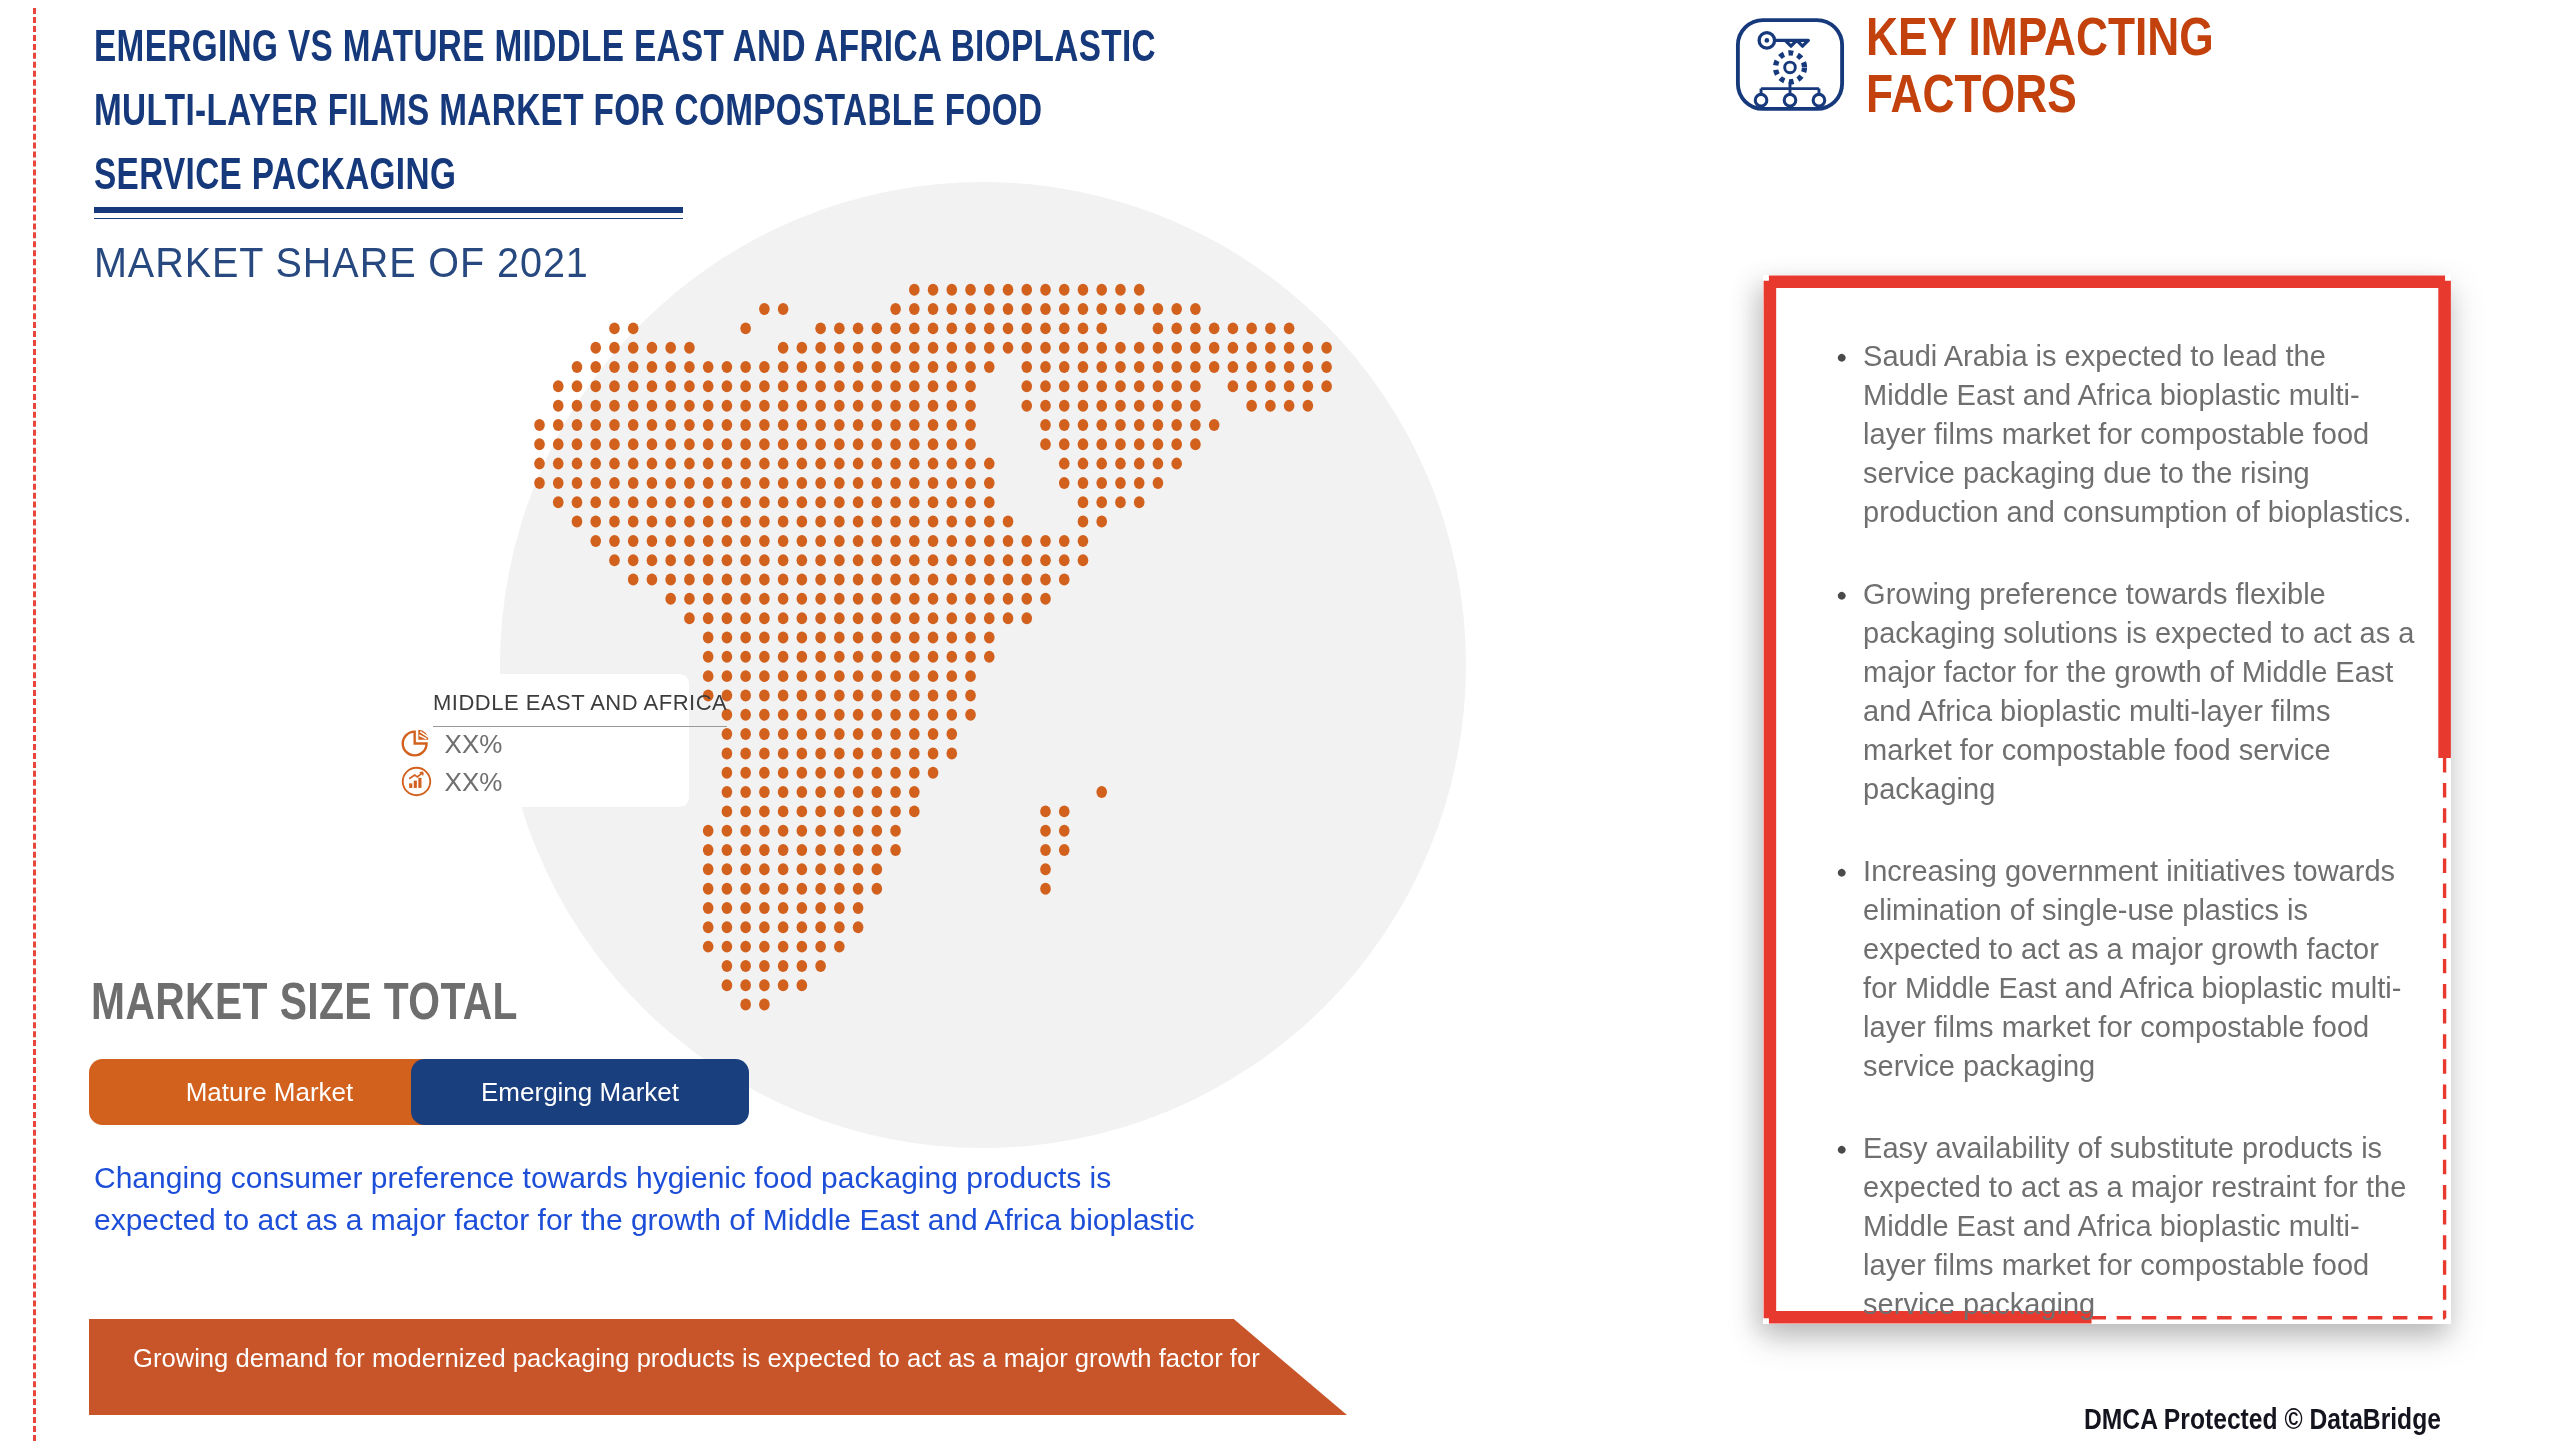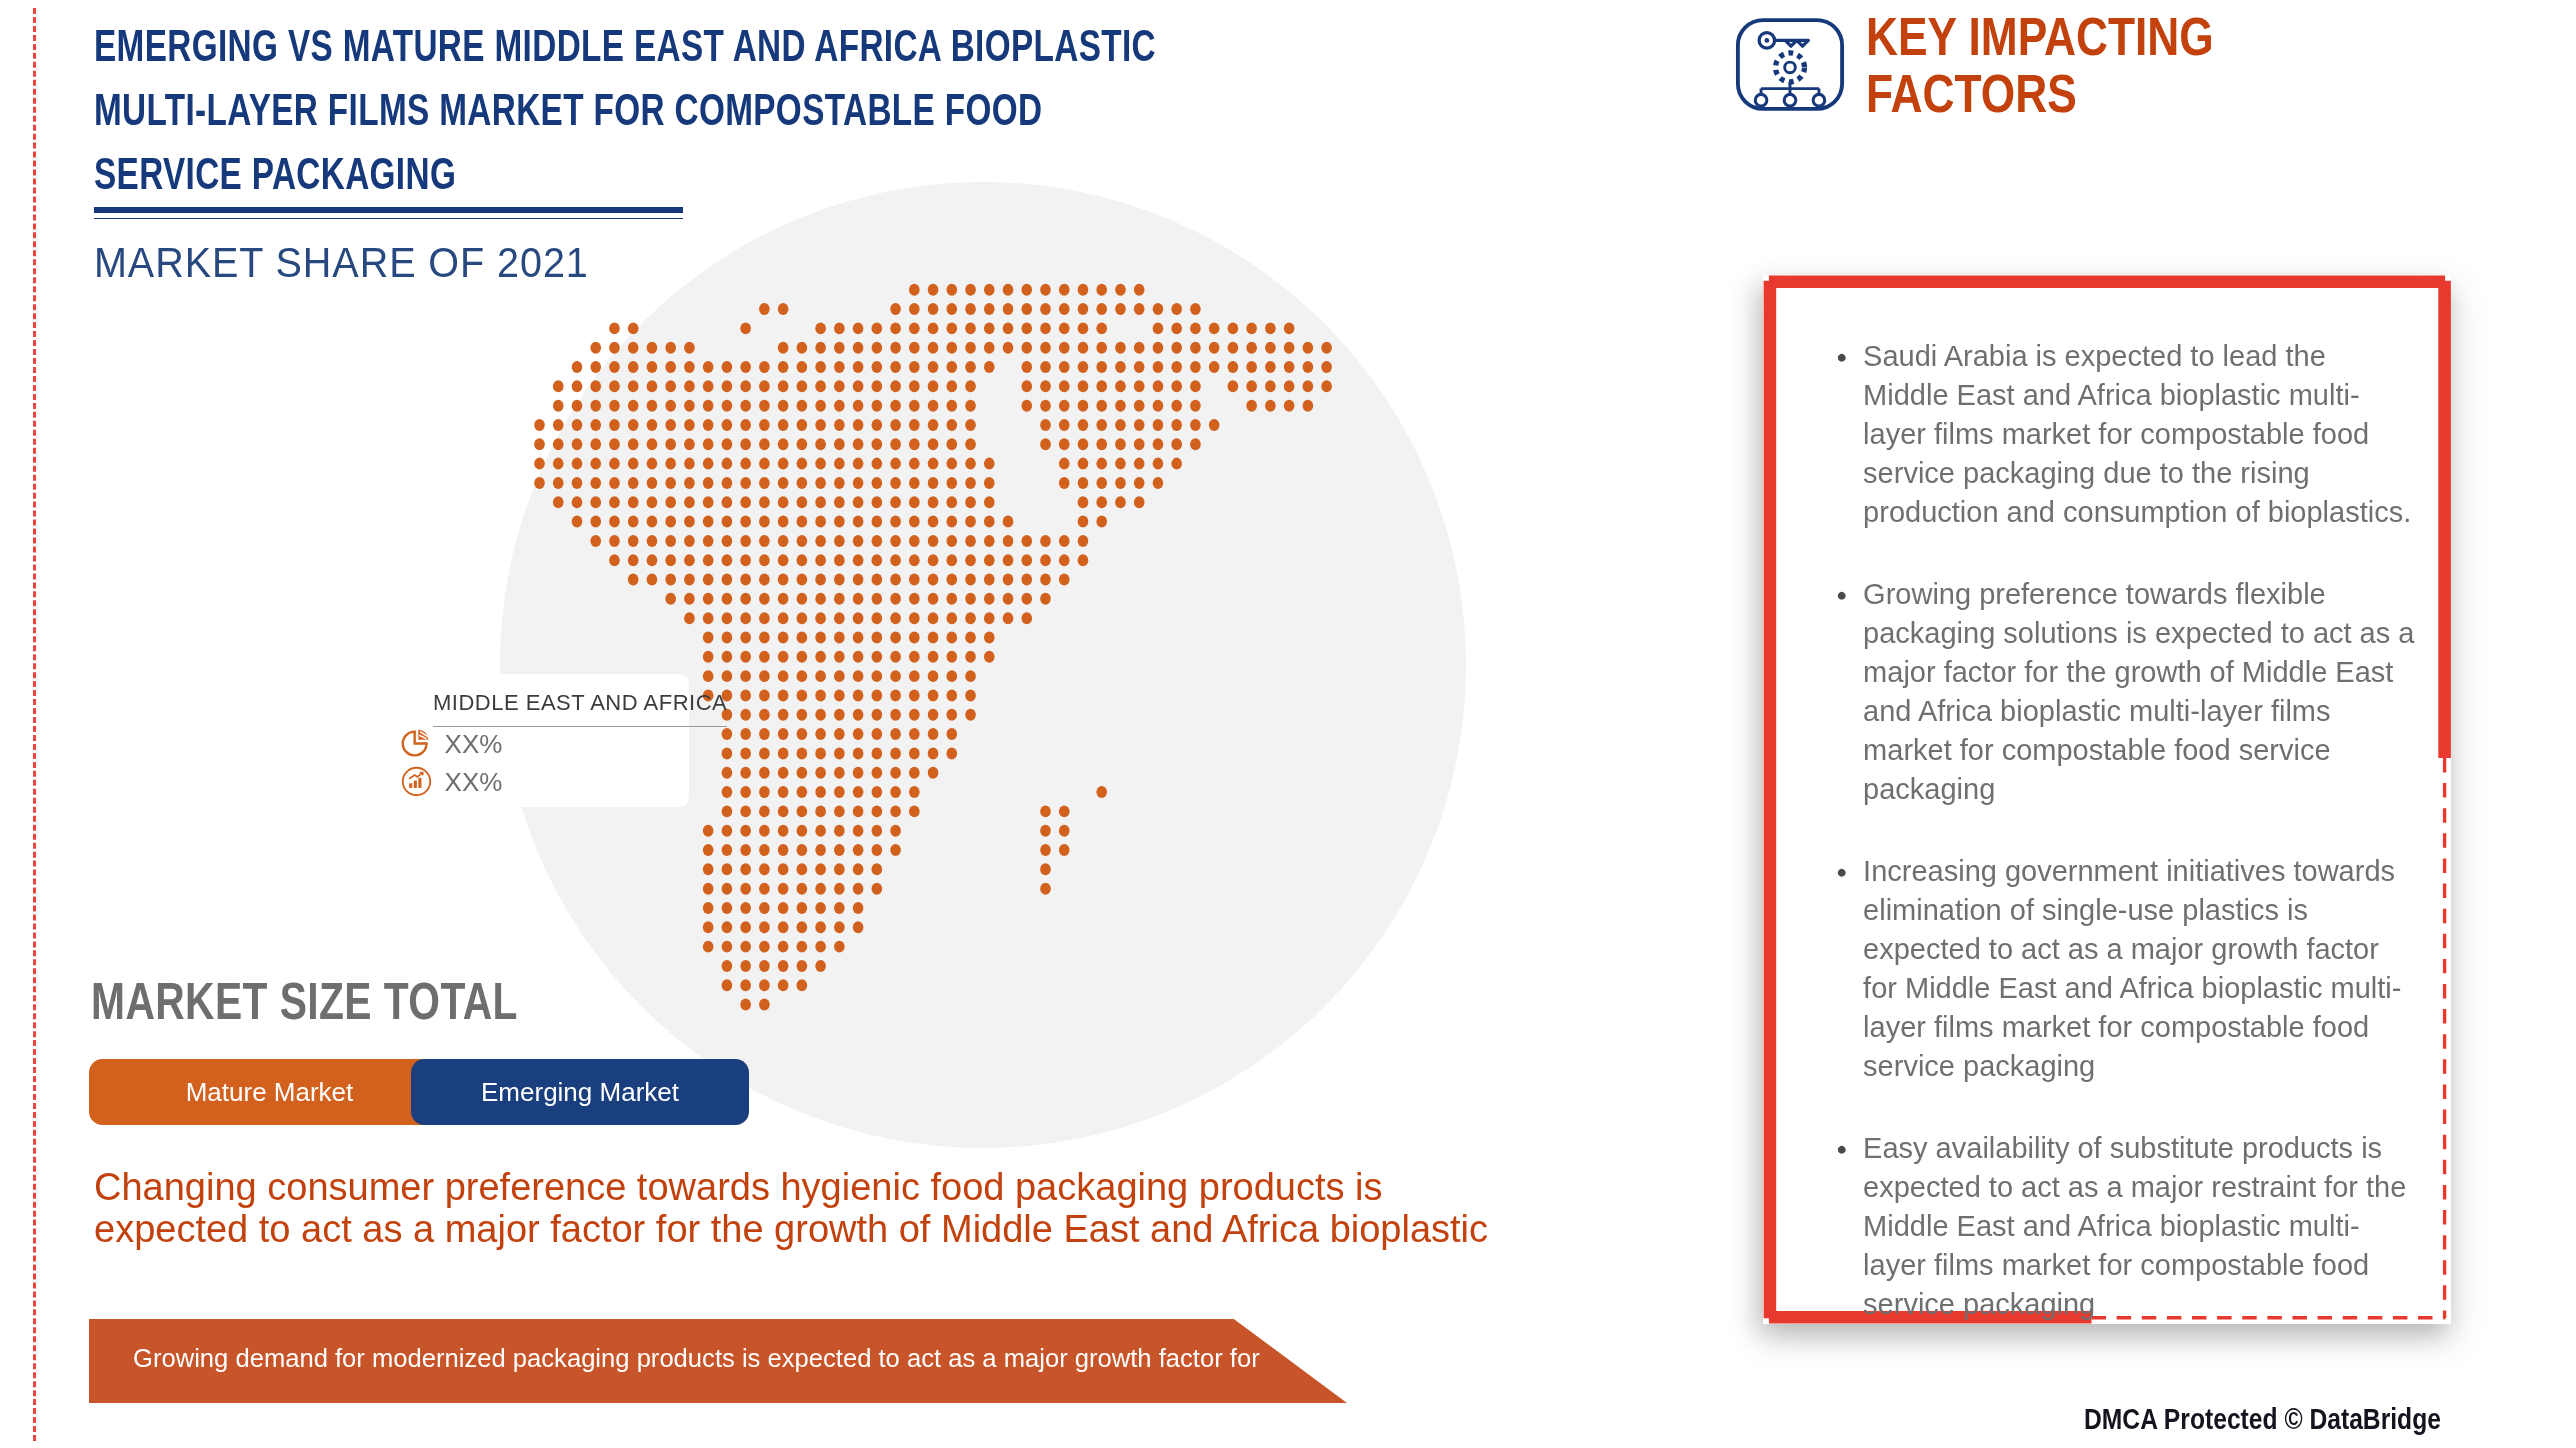--- a/index.html
+++ b/index.html
@@ -37,25 +37,25 @@
   .legend-btn{position:absolute;top:1059px;height:66px;border-radius:13.5px;display:flex;
               align-items:center;justify-content:center;color:#fff;font-size:26px;}
   .btn-orange{left:89px;width:361px;background:#D2611E;}
   .btn-navy{left:411px;width:338px;background:#1A3F7E;}
   .badge{position:absolute;left:1337px;top:1013px;width:253px;height:96px;background:#fff;
          border:2.9px solid #1E4383;border-radius:50px;box-sizing:border-box;
          padding:11.6px 0 0 29px;}
   .badge div{font-size:25.6px;font-weight:700;color:#6B6B6B;line-height:35px;white-space:nowrap;}
 
   
-  .paragraph{position:absolute;left:94px;top:1157px;font-size:38px;color:#c2410c;line-height:42px;margin-top:9px;}
+  .paragraph{position:absolute;left:94px;top:1157px;font-size:30px;color:#1d4ed8;line-height:42px;}
   .paragraph div{white-space:nowrap;}
 
   
-  .banner{position:absolute;left:89px;top:1319px;width:1258px;height:84px;background:#C85429;
+  .banner{position:absolute;left:89px;top:1319px;width:1258px;height:96px;background:#C85429;
           clip-path:polygon(0 0,91% 0,100% 100%,0 100%);box-sizing:border-box;
           padding:23px 0 0 44px;color:#fff;font-size:25.6px;line-height:32px;}
   .banner div{white-space:nowrap;}
 
   
   .kif-title{position:absolute;left:1866px;top:8px;color:#c2410c;font-weight:800;font-size:54px;
              line-height:57px;}
   .kif-title div{transform:scaleX(.82);transform-origin:left;white-space:nowrap;}
   .kif-icon{position:absolute;left:1735px;top:17.4px;}
   .kif-panel{position:absolute;left:1763px;top:275px;width:688px;height:1049px;background:#fff;

